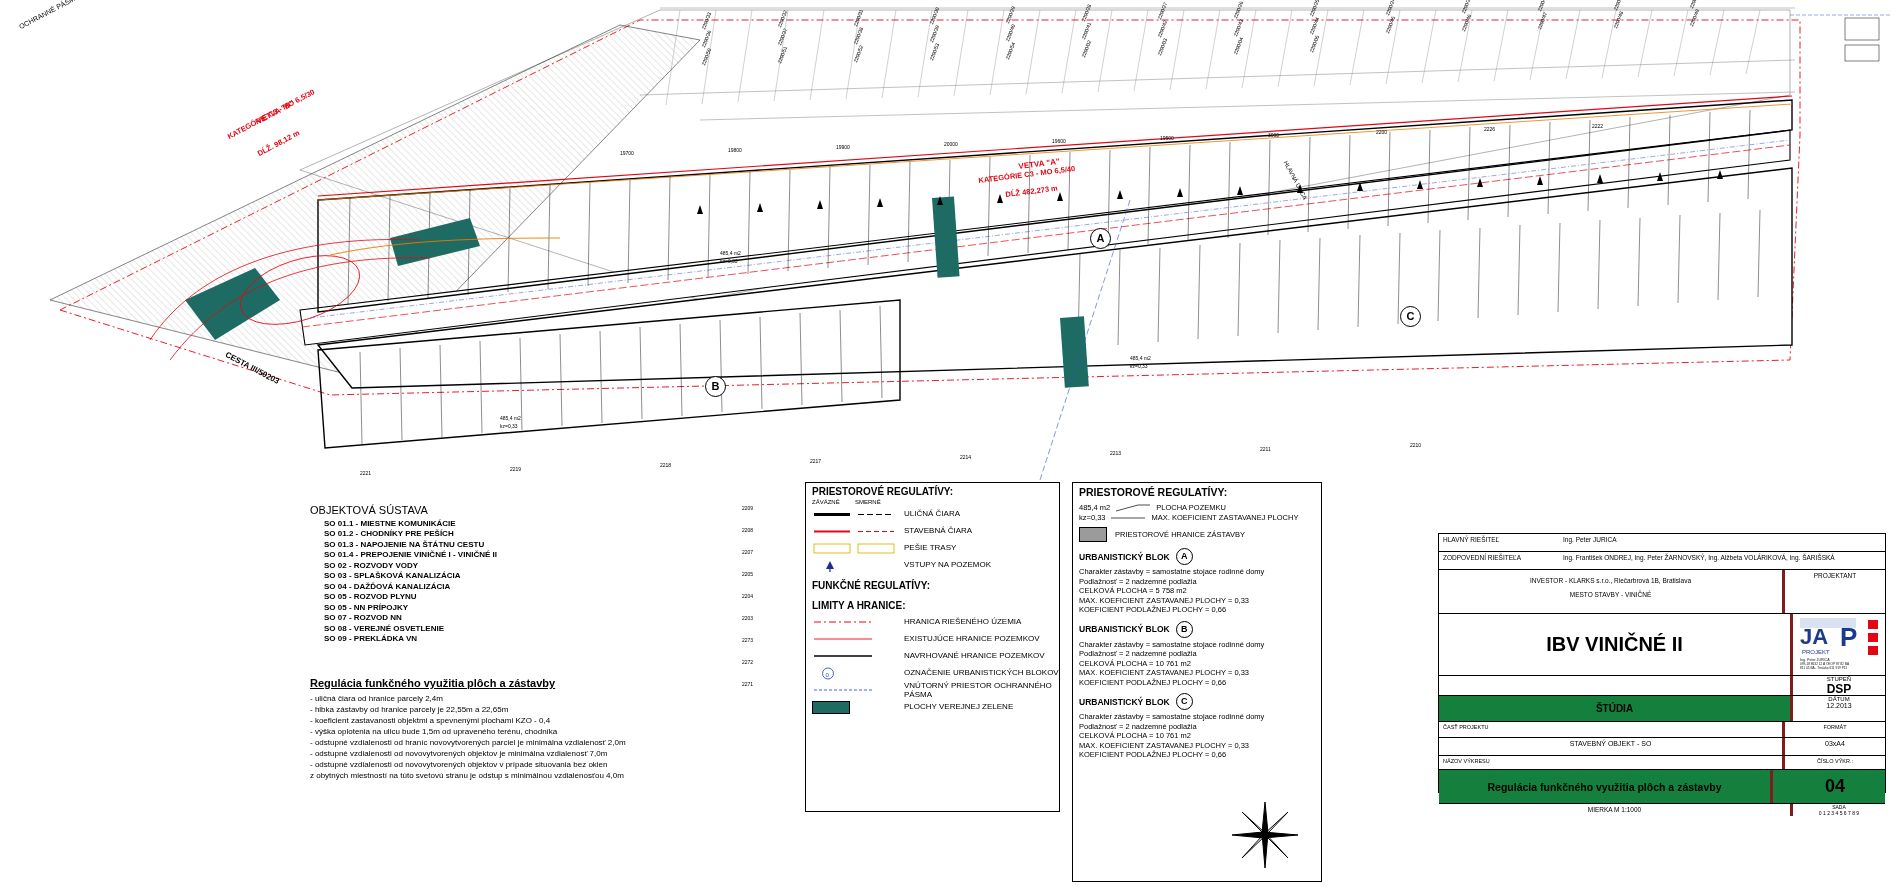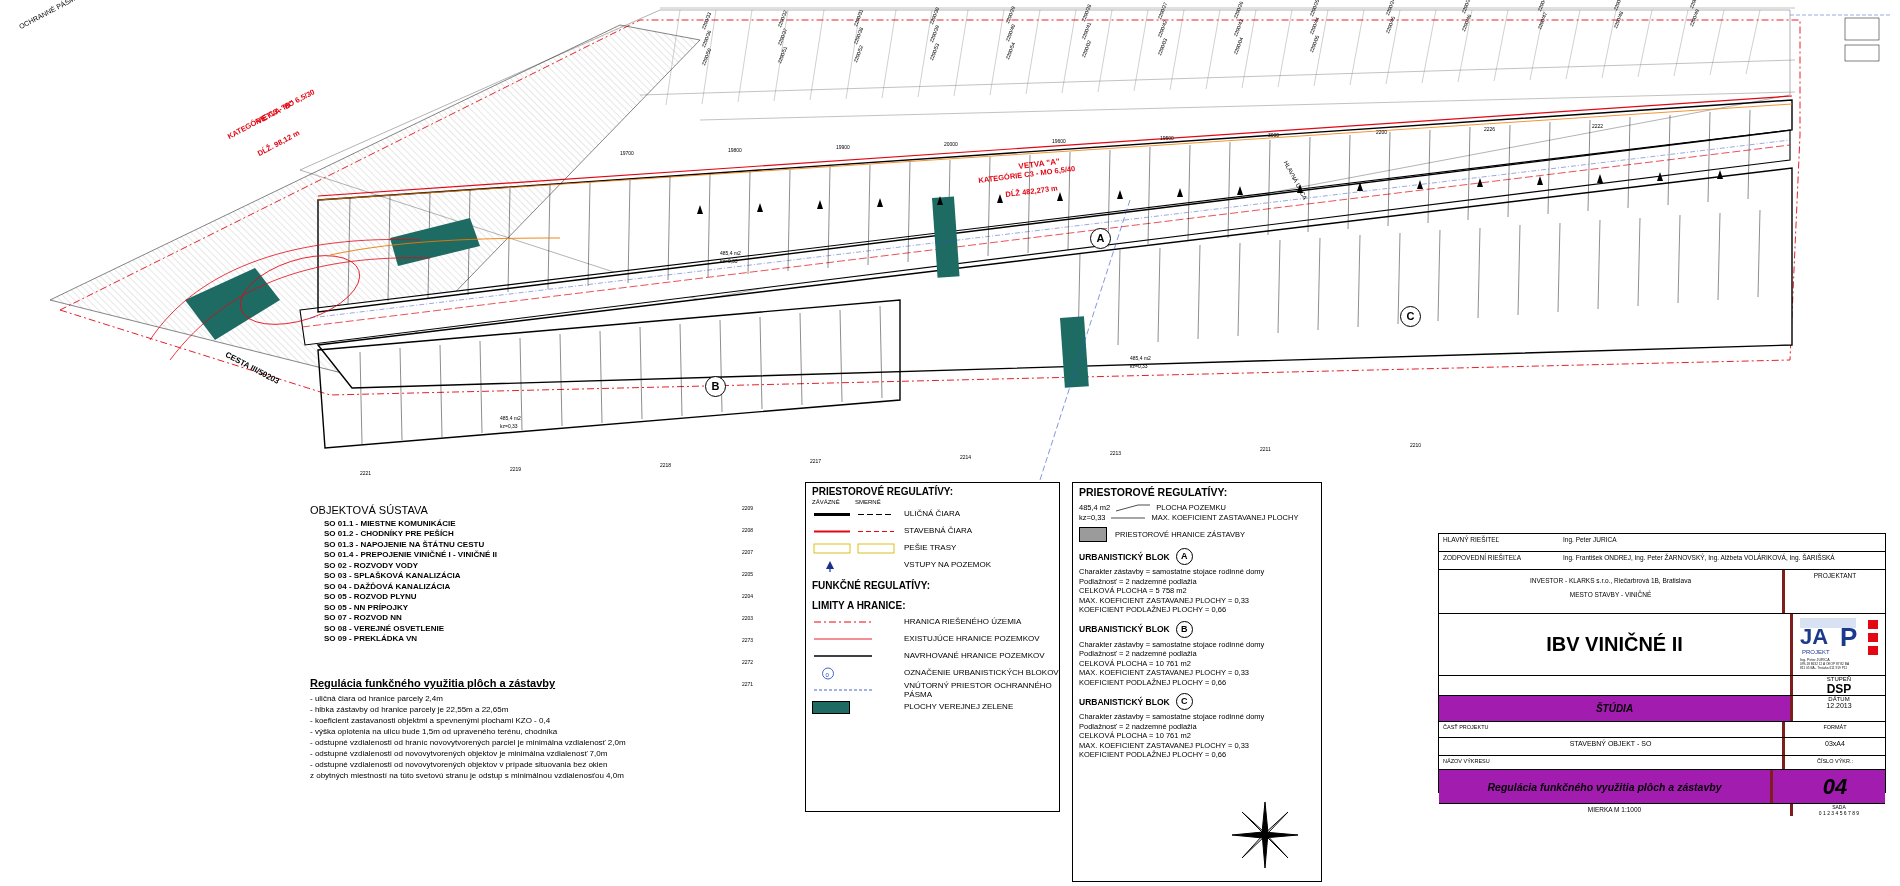--- a/index.html
+++ b/index.html
@@ -35,21 +35,21 @@
   #legend2 .sec{font-size:10.5px;font-weight:bold;padding:3px 0 3px 6px;}
   .blk{padding:4px 6px 2px 6px;}
   .blk .ttl{font-size:8.5px;font-weight:bold;display:flex;align-items:center;gap:6px;margin-bottom:2px;}
   .blk p{margin:0;font-size:7.5px;line-height:9.5px;}
   .circ{display:inline-block;width:15px;height:15px;border:1px solid #000;border-radius:50%;text-align:center;line-height:15px;font-size:9px;font-weight:bold;}
   
   #titleblock{left:1438px;top:533px;width:448px;height:260px;border:1px solid #000;}
   #titleblock .row{display:flex;border-bottom:1px solid #000;box-sizing:border-box;}
   #titleblock .cellL{flex:1;padding:2px 4px;font-size:6.5px;}
   #titleblock .cellR{width:92px;border-left:3px solid #7f1d1d;padding:2px 4px;font-size:6.5px;text-align:center;}
-  .pink{background:#a21caf;font-style:italic;}
+  .pink{background:#15803d;}
   .logobox{height:58px;display:flex;align-items:center;justify-content:center;}
   
   #compass{position:absolute;left:1230px;top:800px;width:70px;height:70px;}
 </style>
 </head>
 <body>
 
 <div class="plan">
 
 <svg id="drawing" viewBox="0 0 1900 500" xmlns="http://www.w3.org/2000/svg">
@@ -578,21 +578,21 @@
   <div class="row" style="height:18px;">
     <div class="cellL" style="text-align:center;font-size:7px;">STAVEBNÝ OBJEKT - SO</div>
     <div class="cellR" style="font-size:7px;">03xA4</div>
   </div>
   <div class="row" style="height:14px;">
     <div class="cellL" style="font-size:5.5px;">NÁZOV VÝKRESU</div>
     <div class="cellR" style="font-size:5.5px;">ČÍSLO VÝKR.:</div>
   </div>
   <div class="row" style="height:34px;">
     <div class="cellL pink" style="display:flex;align-items:center;justify-content:center;font-size:10.5px;font-weight:bold;">Regulácia funkčného využitia plôch a zástavby</div>
-    <div class="cellR pink" style="display:flex;align-items:center;justify-content:center;font-size:22px;font-weight:bold;padding-left:16px;">04</div>
+    <div class="cellR pink" style="display:flex;align-items:center;justify-content:center;font-size:18px;font-weight:bold;padding-left:16px;">04</div>
   </div>
   <div class="row" style="height:12px;border-bottom:none;">
     <div class="cellL" style="text-align:center;font-size:6.5px;">MIERKA   M 1:1000</div>
     <div class="cellR" style="padding:0;">
       <div style="font-size:5px;">SADA</div>
       <div style="font-size:5px;">0  1  2  3  4  5  6  7  8  9</div>
     </div>
   </div>
 </div>
 

